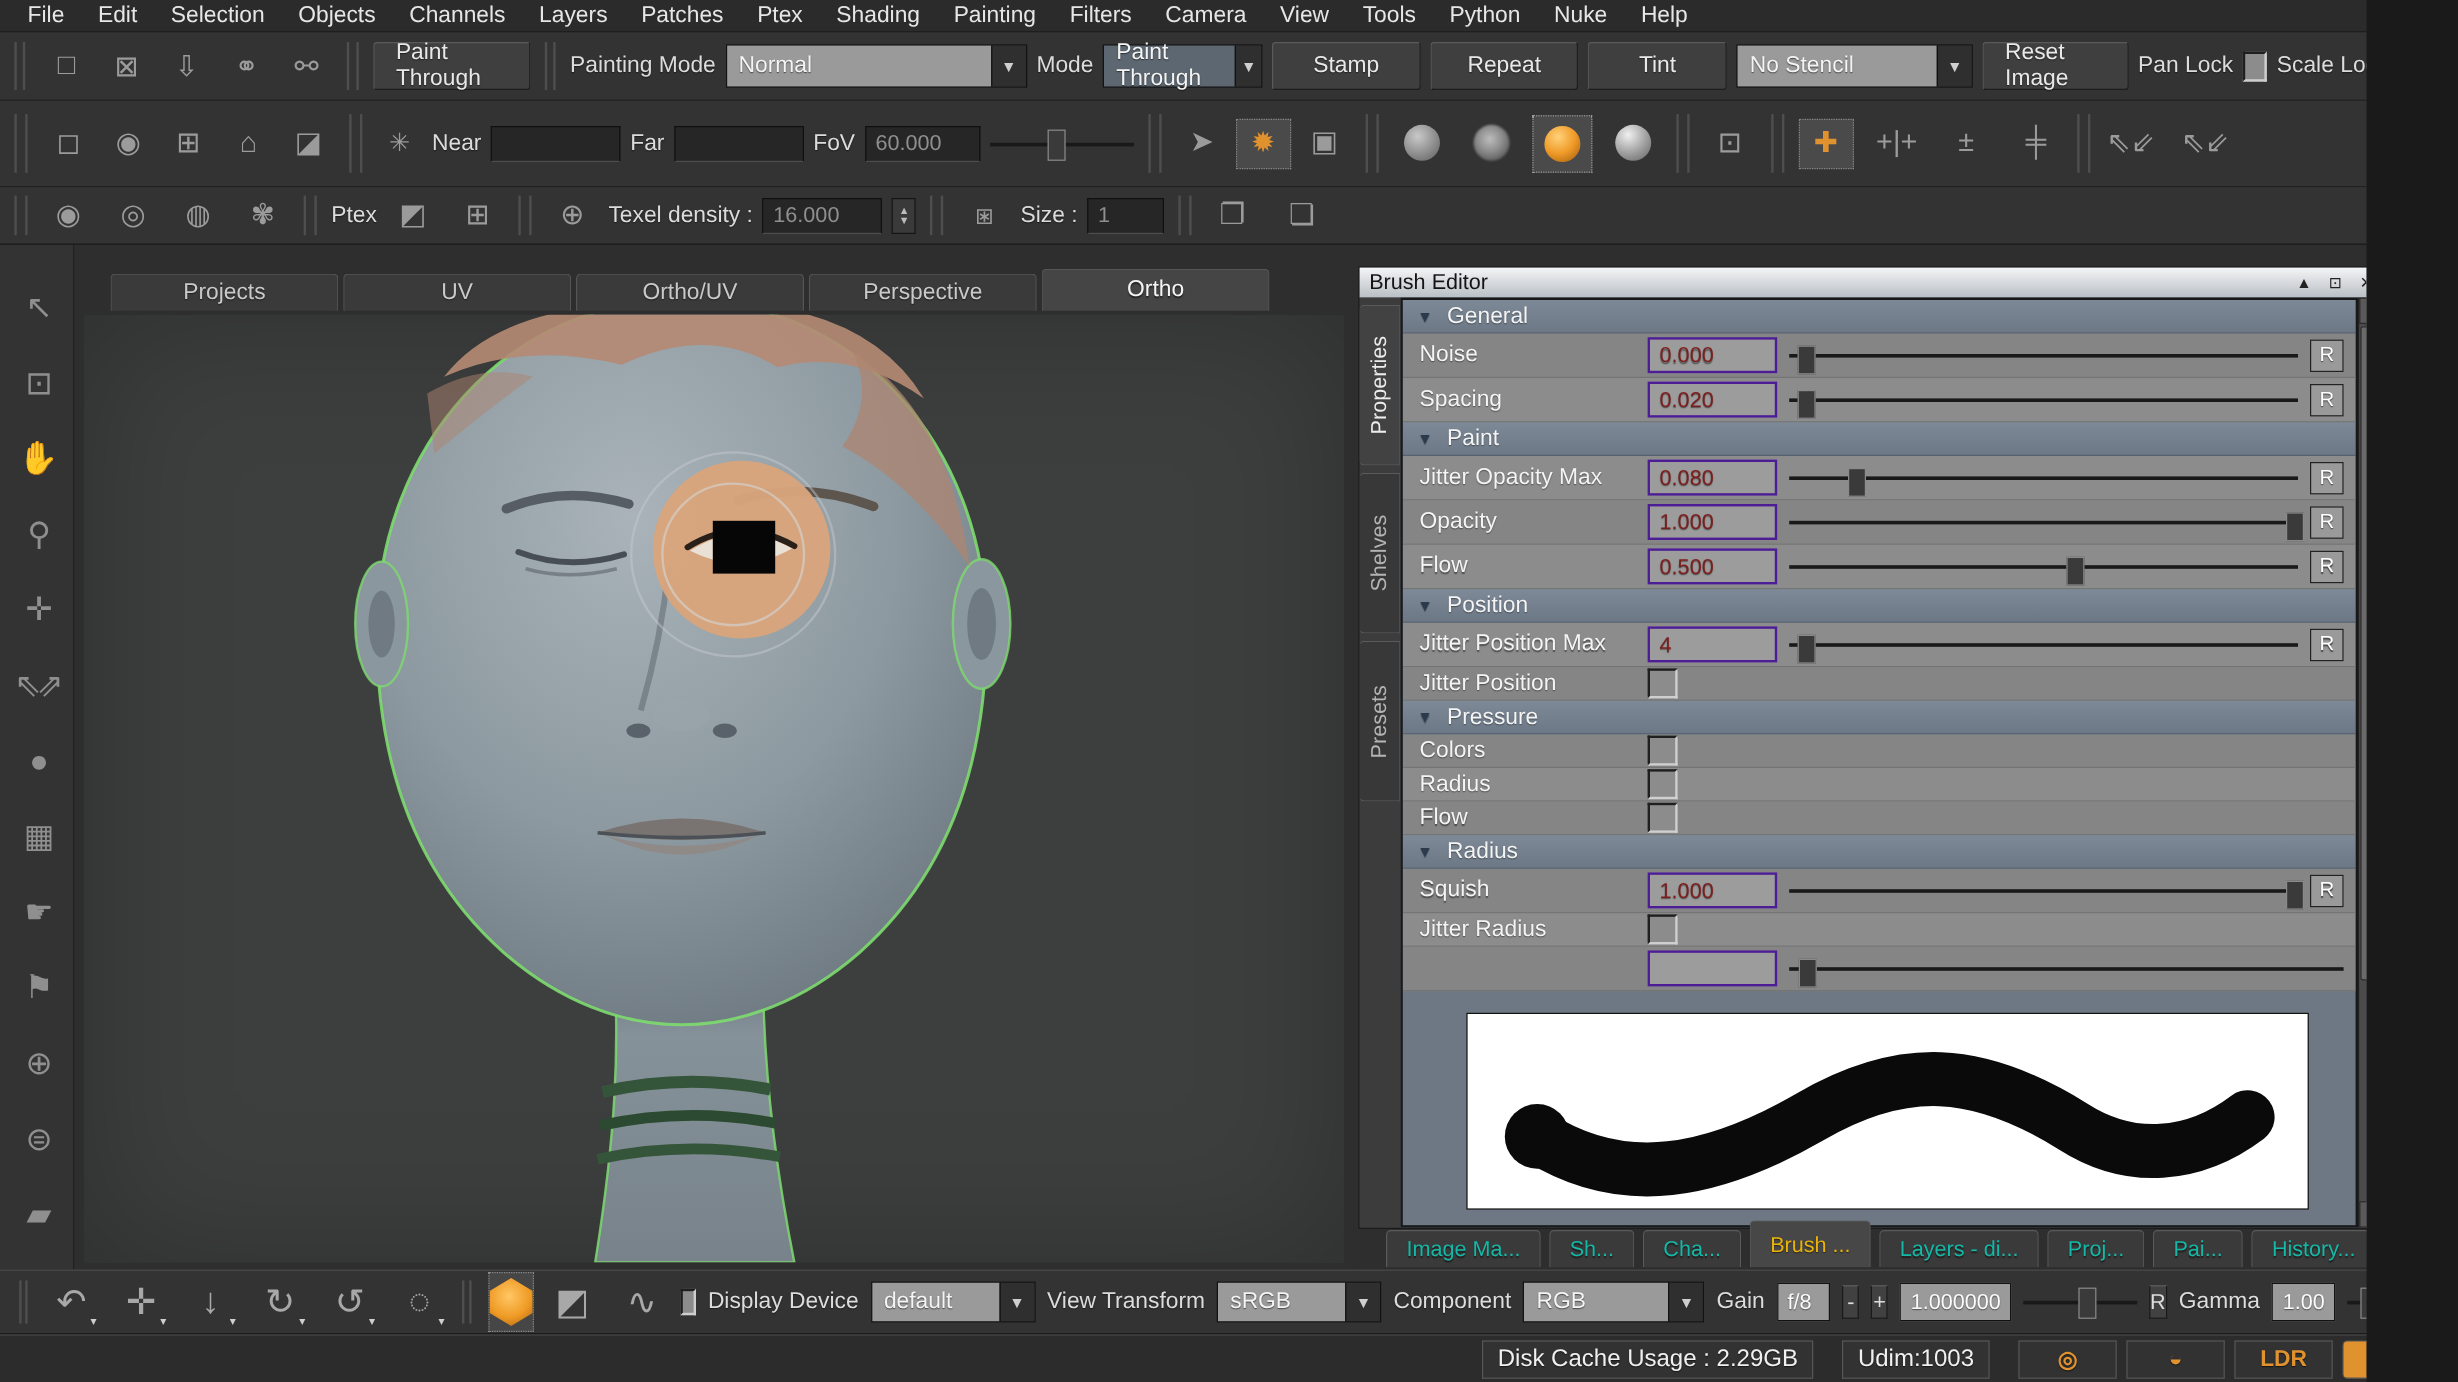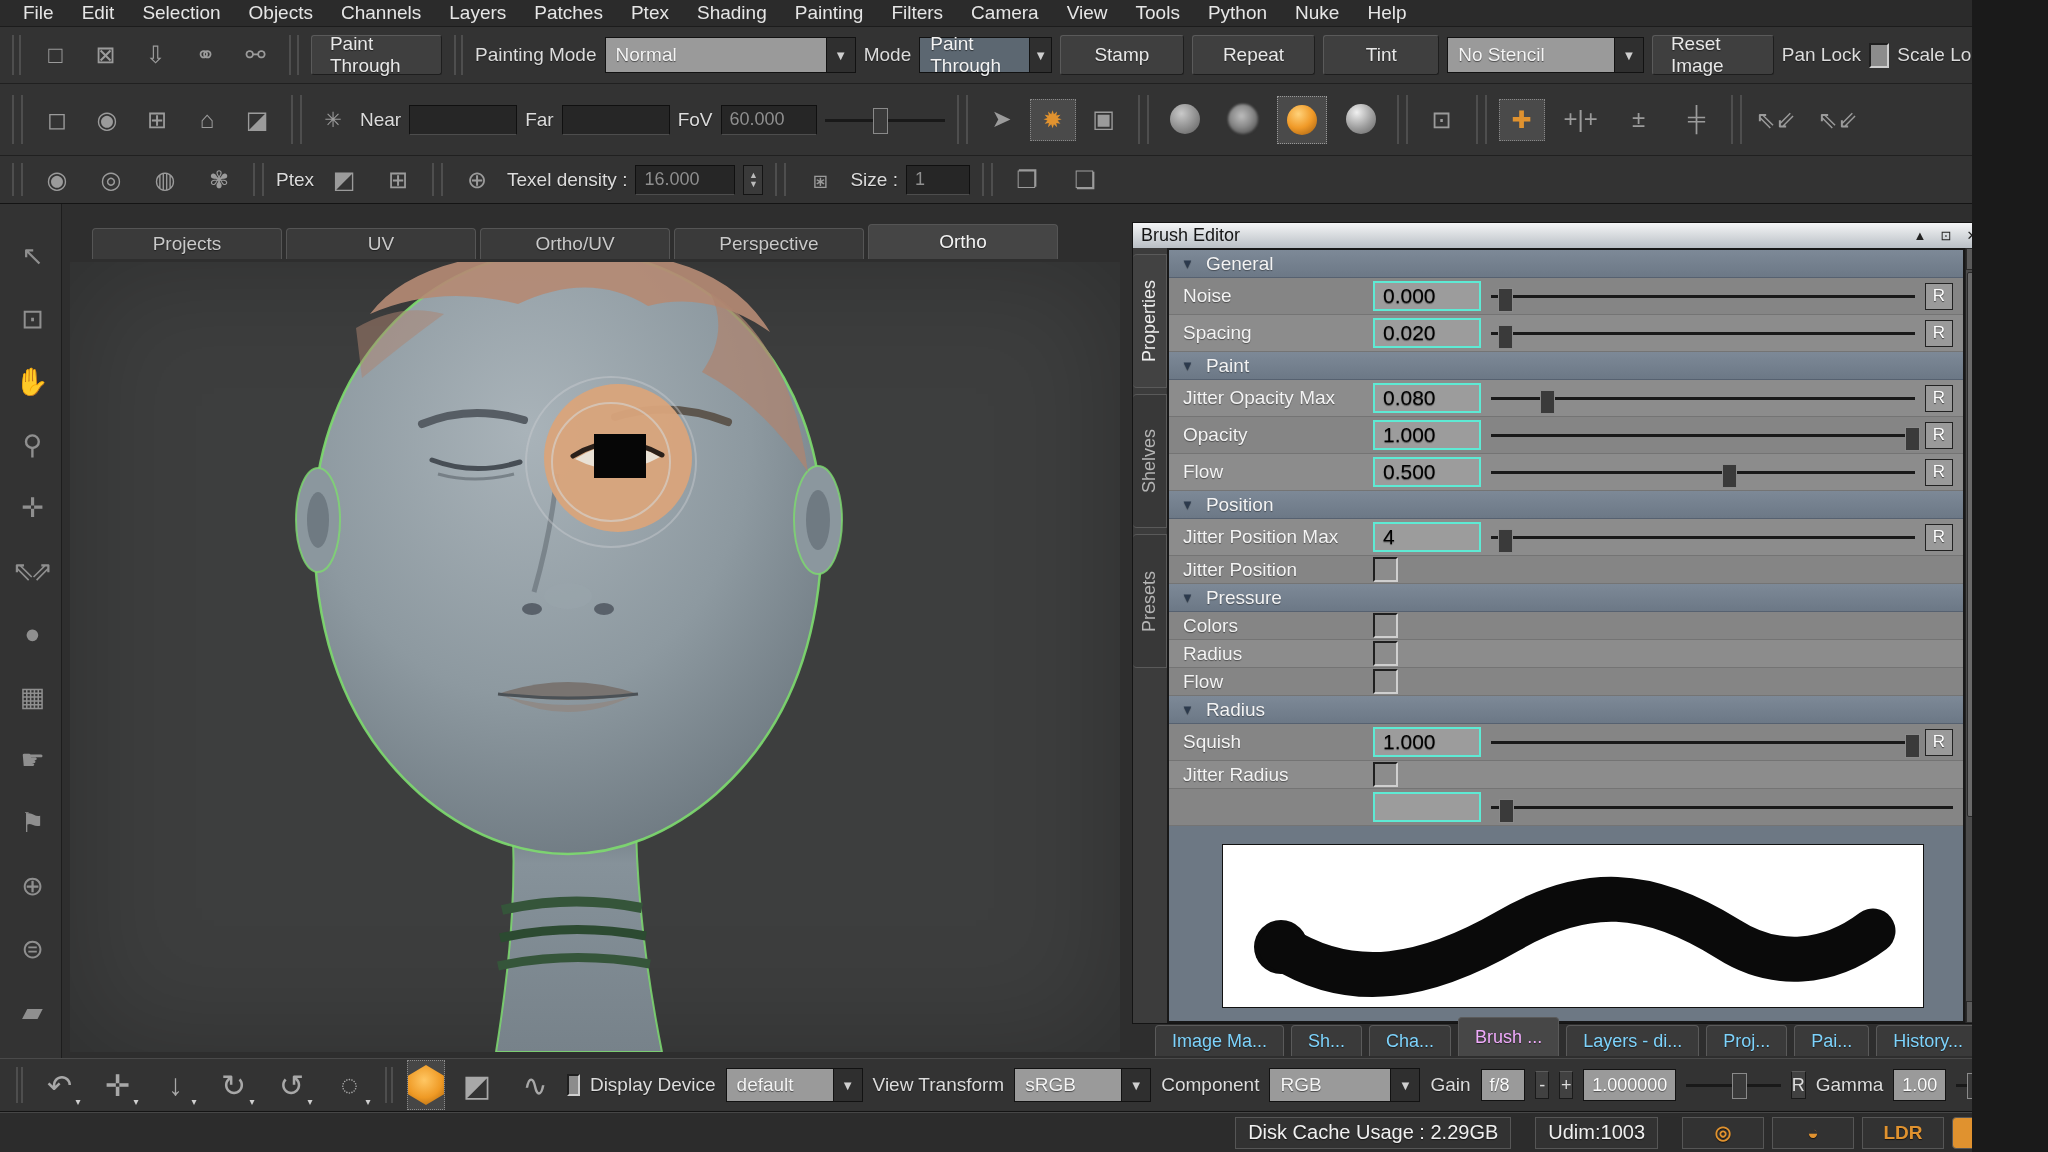--- a/index.html
+++ b/index.html
@@ -76,37 +76,37 @@
   .sec-hdr{height:27px;background:linear-gradient(#7d8997,#6c7886);display:flex;align-items:center;gap:12px;
            padding-left:12px;color:#f4f4f4;font-size:19px;text-shadow:0 1px 1px rgba(0,0,0,.4);
            border-bottom:1px solid #566170;}
   .sec-hdr .tri{font-size:13px;color:#2c3a4d;}
   .be-row{display:flex;align-items:center;background:#8c8c8c;border-bottom:1px solid #747474;
           padding:0 10px 0 14px;gap:10px;}
   .be-row.srow{height:36px;}
   .be-row.crow{height:27px;}
   .be-row:nth-child(even){background:#858585;}
   .be-row .rlbl{flex:0 0 180px;font-size:19px;color:#f4f4f4;text-shadow:0 1px 1px rgba(0,0,0,.45);white-space:nowrap;}
-  .be-row .rval{flex:0 0 88px;height:26px;background:#9c9c9c;border:2px solid #5eead4;color:#000000;
-                font-size:21px;display:flex;align-items:center;padding:0 8px;text-shadow:0 1px 1px rgba(0,0,0,.5);}
+  .be-row .rval{flex:0 0 88px;height:26px;background:#9c9c9c;border:2px solid #4c1d95;color:#7f1d1d;
+                font-size:18px;display:flex;align-items:center;padding:0 8px;text-shadow:0 1px 1px rgba(0,0,0,.5);}
   .be-row .rsl{flex:1;}
   .be-row .rbtn{flex:0 0 26px;height:25px;background:#9a9a9a;border:1px solid #222;color:#fff;font-size:17px;
                 display:flex;align-items:center;justify-content:center;text-shadow:0 1px 1px rgba(0,0,0,.6);}
   #be-scroll{width:23px;background:#4b4b4b;border-left:1px solid #232323;position:relative;}
   #be-scroll .sarr{position:absolute;left:0;width:100%;height:22px;background:#5a5a5a;color:#c9c9c9;
                    font-size:11px;display:flex;align-items:center;justify-content:center;border:1px solid #2a2a2a;box-sizing:border-box;}
   #be-scroll .sthumb{position:absolute;left:1px;width:19px;top:24px;height:70%;background:#6a6a6a;
                      border:1px solid #2a2a2a;border-radius:2px;}
   #stroke-preview{position:absolute;left:95px;top:641px;width:700px;height:162px;background:#fff;
                   box-shadow:0 0 0 1px #111;}
   
   #panel-tabs{position:absolute;left:1155px;top:1016px;height:40px;display:flex;gap:7px;align-items:flex-end;}
   .ptab{padding:0 16px;height:30px;display:flex;align-items:center;background:#3a3a3a;border:1px solid #5a5a5a;
-        border-bottom:none;border-radius:4px 4px 0 0;font-size:18px;color:#7dd3fc;text-shadow:0 1px 1px rgba(0,0,0,.5);white-space:nowrap;}
-  .ptab.active{height:38px;background:#474747;color:#f0abfc;}
+        border-bottom:none;border-radius:4px 4px 0 0;font-size:18px;color:#14b8a6;text-shadow:0 1px 1px rgba(0,0,0,.5);white-space:nowrap;}
+  .ptab.active{height:38px;background:#474747;color:#eab308;}
   
   #display-bar{top:1058px;height:54px;background:#333;border-top:1px solid #4a4a4a;border-bottom:1px solid #141414;
                padding:0 12px;gap:10px;}
   #display-bar .nicon{width:44px;height:42px;display:flex;align-items:center;justify-content:center;
                       font-size:30px;color:#a8a8a8;}
   #hex-btn{width:54px;height:48px;display:flex;align-items:center;justify-content:center;background:#464646;
            border:1px dotted #8a8a8a;}
   #hex-btn .hex{width:36px;height:40px;clip-path:polygon(50% 0,100% 27%,100% 73%,50% 100%,0 73%,0 27%);
                 background:radial-gradient(circle at 45% 38%,#ffc764,#ef9a25 55%,#a35f0d);}
   .minibtn{width:24px;height:26px;background:#414141;border:1px solid #1a1a1a;border-top-color:#5c5c5c;

